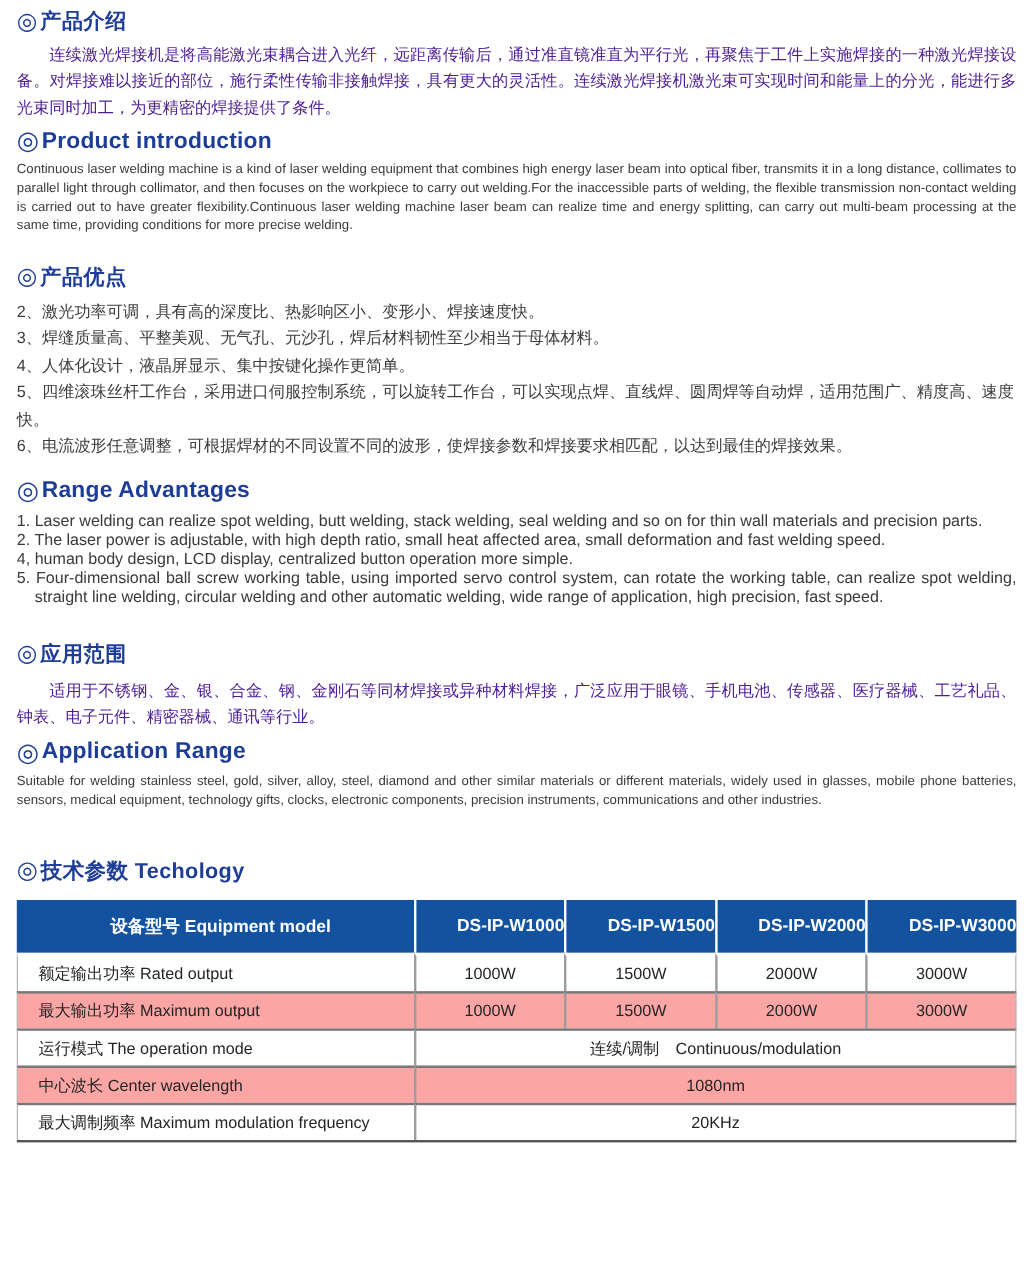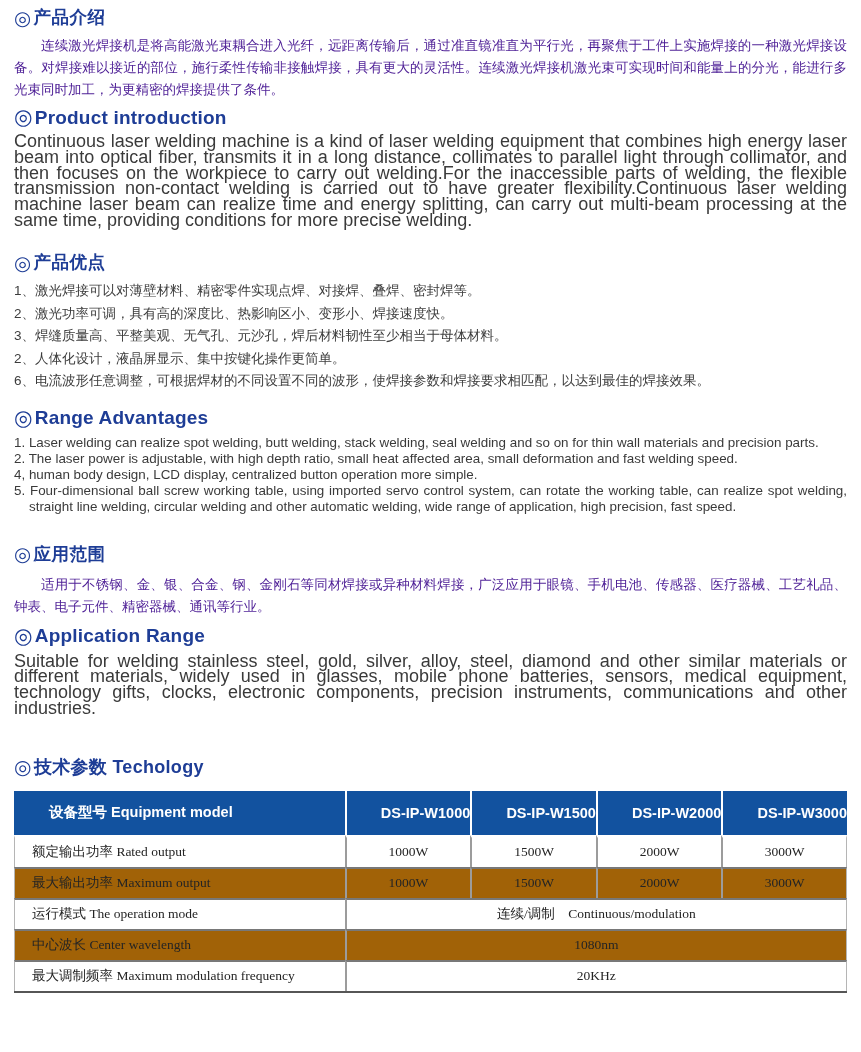--- a/index.html
+++ b/index.html
@@ -32,21 +32,21 @@
   .mt-rng-en { margin-top:5px !important;  margin-bottom:4px !important; }
   .mt-spec   { margin-top:38px !important; margin-bottom:11px !important; }
 
   
   .p-zh {
     margin:0; font-size:13.5px; line-height:22px;
     text-align:justify; color:#4c1d95;
   }
   .p-zh.indent { text-indent:2em; }
   .p-en {
-    margin:0; font-size:18px; line-height:15.8px;
+    margin:0; font-size:11px; line-height:15.8px;
     text-align:justify; color:#3a3a3a;
   }
 
   
   .list-zh div { font-size:13.5px; line-height:22.5px; color:#3c3c3c; }
   .list-en div {
     font-size:13.4px; line-height:15.8px; color:#3a3a3a;
     padding-left:15px; text-indent:-15px; text-align:justify;
   }
 
@@ -54,34 +54,33 @@
   table.specs {
     width:100%; border-collapse:separate; border-spacing:0;
     border-bottom:2px solid #565656;
   }
   table.specs col.c0 { width:39.7%; }
   table.specs col.cv { width:15.075%; }
   table.specs thead th {
     background:#12529f; color:#ffffff; font-weight:bold;
     font-size:14.5px; height:44px; text-align:right; padding:0;
   }
-  table.specs thead th.label { text-align:left; padding-left:35px; }
+  table.specs thead th.label { text-align:center; padding-left:9px; }
   table.specs thead th + th { border-left:2px solid #ffffff; }
   table.specs tbody td {
     height:27px; font-size:13.5px; color:#242424;
     text-align:center; padding:1px 2px;
     border-top:2px solid #787878;
-    font-family:Liberation Serif, serif;
   }
   table.specs tbody tr:first-child td { border-top:3px solid #ffffff; }
   table.specs tbody td.label { text-align:left; padding-left:17px; }
   table.specs tbody td + td { border-left:2px solid #9c9c9c; }
   table.specs tbody td:first-child { border-left:1px solid #b5b5b5; }
   table.specs tbody td:last-child  { border-right:1px solid #b5b5b5;margin-top:21px; }
-  table.specs tbody tr.alt td { background:#a16207; }
+  table.specs tbody tr.alt td { background:#fca5a5; }
 </style>
 </head>
 <body>
 
 <div class="page">
 
   <h2 class="h zh mt-intro">
       <span class="bullet">◎</span>
       <span>产品介绍</span>
     </h2>
@@ -91,24 +90,24 @@
       <span class="bullet">◎</span>
       <span>Product introduction</span>
     </h2>
   <p class="p-en">Continuous laser welding machine is a kind of laser welding equipment that combines high energy laser beam into optical fiber, transmits it in a long distance, collimates to parallel light through collimator, and then focuses on the workpiece to carry out welding.For the inaccessible parts of welding, the flexible transmission non-contact welding is carried out to have greater flexibility.Continuous laser welding machine laser beam can realize time and energy splitting, can carry out multi-beam processing at the same time, providing conditions for more precise welding.</p>
 
   <h2 class="h zh mt-adv-zh">
       <span class="bullet">◎</span>
       <span>产品优点</span>
     </h2>
   <div class="list-zh">
-    <div>1、激光焊接可以对薄壁材料、精密零件实现点焊、对接焊、叠焊、密封焊等。</div>
     <div>2、激光功率可调，具有高的深度比、热影响区小、变形小、焊接速度快。</div>
     <div>3、焊缝质量高、平整美观、无气孔、元沙孔，焊后材料韧性至少相当于母体材料。</div>
-    <div>2、人体化设计，液晶屏显示、集中按键化操作更简单。</div>
+    <div>4、人体化设计，液晶屏显示、集中按键化操作更简单。</div>
+    <div>5、四维滚珠丝杆工作台，采用进口伺服控制系统，可以旋转工作台，可以实现点焊、直线焊、圆周焊等自动焊，适用范围广、精度高、速度快。</div>
     <div>6、电流波形任意调整，可根据焊材的不同设置不同的波形，使焊接参数和焊接要求相匹配，以达到最佳的焊接效果。</div>
   </div>
 
   <h2 class="h en mt-adv-en">
       <span class="bullet">◎</span>
       <span>Range Advantages</span>
     </h2>
   <div class="list-en">
     <div>1. Laser welding can realize spot welding, butt welding, stack welding, seal welding and so on for thin wall materials and precision parts.</div>
     <div>2. The laser power is adjustable, with high depth ratio, small heat affected area, small deformation and fast welding speed.</div>

